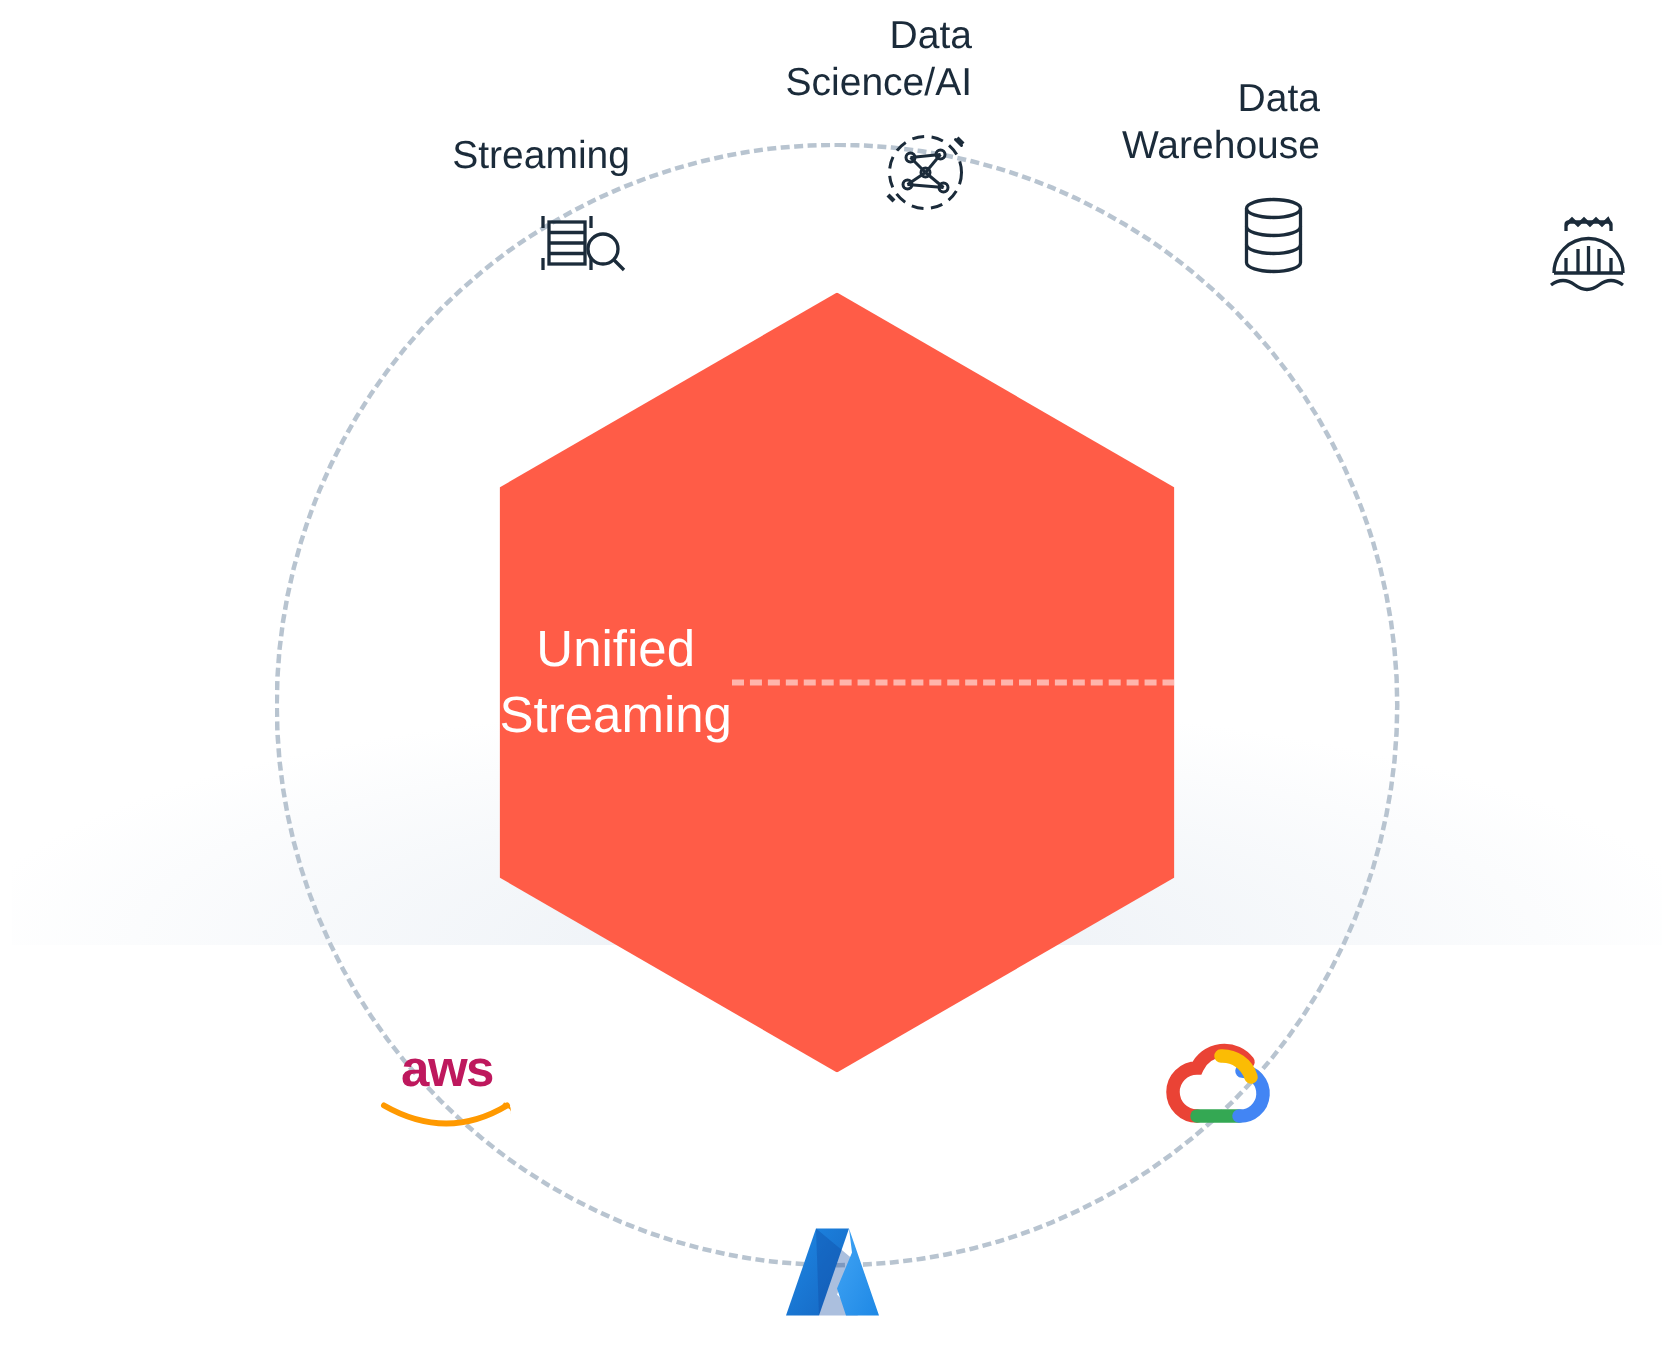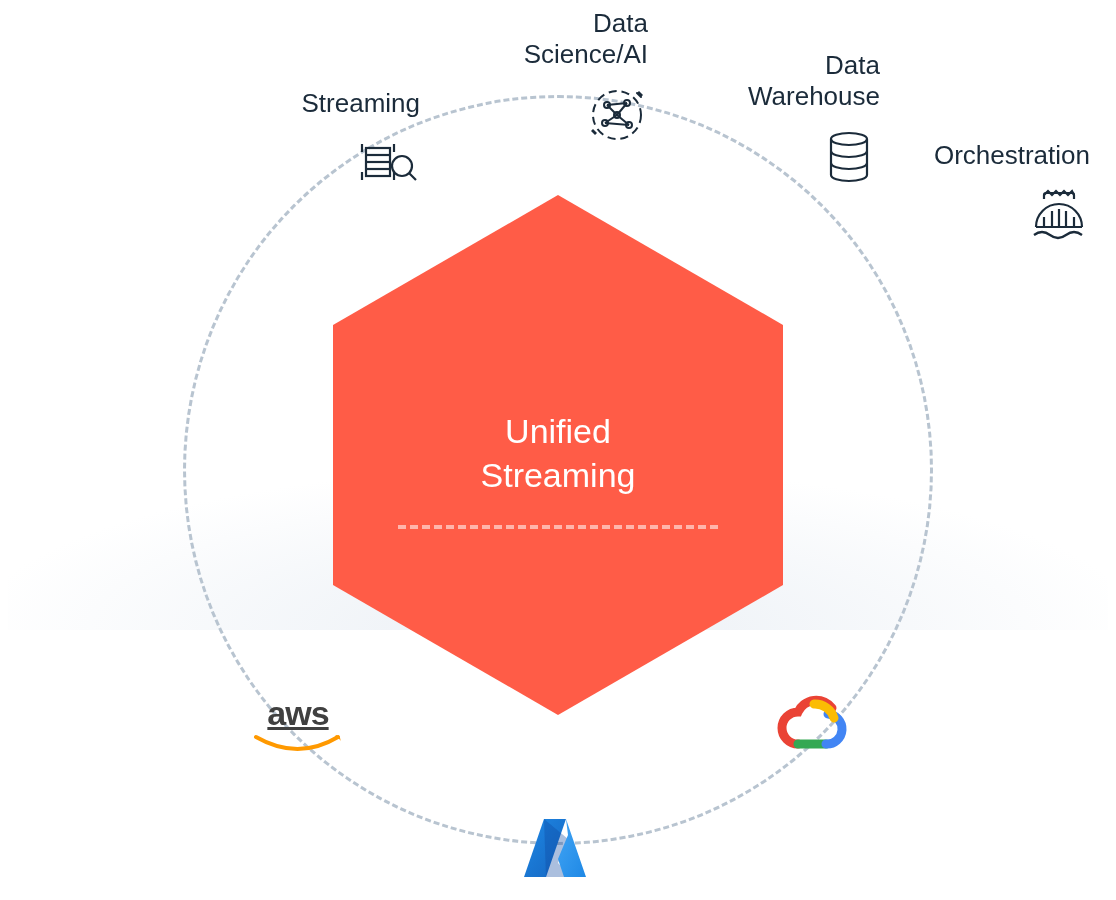--- a/index.html
+++ b/index.html
@@ -58,21 +58,21 @@
     .hexagon {
       position: absolute;
       left: 50%;
       top: 455px;
       transform: translate(-50%, -50%);
       width: 450px;
       height: 520px;
       background: #FF5C47;
       clip-path: polygon(50% 0%, 100% 25%, 100% 75%, 50% 100%, 0% 75%, 0% 25%);
       display: flex;
-      flex-direction: column;
+      flex-direction: row;
       align-items: center;
       justify-content: center;
       color: #fff;
     }
     .hex-section {
       text-align: center;
       font-size: 34px;
       font-weight: 500;
       line-height: 1.3;
       padding: 28px 0;
@@ -110,23 +110,22 @@
     .cloud-logo {
       position: absolute;
     }
     .cloud-aws { left: 238px; top: 694px; width: 120px; text-align: center; }
     .cloud-azure { left: 515px; top: 815px; width: 80px; text-align: center; }
     .cloud-gcp { left: 772px; top: 694px; width: 80px; text-align: center; }
     .aws-text {
       font-family: Arial, sans-serif;
       font-size: 34px;
       font-weight: 600;
-      color: #404040;
+      color: #be185d;
       letter-spacing: -1px;
-      text-decoration: underline;
     }
     .aws-smile {
       stroke: #ff9900;
       fill: none;
     }
   </style>
 </head>
 <body>
 
 <div class="diagram-container">
@@ -202,23 +201,20 @@
           <ellipse cx="23" cy="8" rx="18" ry="6"></ellipse>
           <path d="M5 8 L5 44 A18 6 0 0 0 41 44 L41 8"></path>
           <path d="M5 20 A18 6 0 0 0 41 20"></path>
           <path d="M5 32 A18 6 0 0 0 41 32"></path>
         </g>
       </svg>
     </div>
   </div>
 
   <div class="category cat-orch">
-    <div class="label">
-      <span>Orchestration</span>
-    </div>
     <div class="icon-wrap">
       <svg width="58" height="54" viewBox="0 0 58 54">
         <g fill="none" stroke="#1b2b3a" stroke-width="2.2">
           <path d="M14 10 L14 6 Q14 4 16 4 L42 4 Q44 4 44 6 L44 10"></path>
           <path d="M14 6 L18 2 L22 6 L26 2 L30 6 L34 2 L38 6 L42 2 L44 6"></path>
           <path d="M6 38 A23 23 0 0 1 52 38"></path>
           <line x1="6" y1="38" x2="52" y2="38"></line>
           <line x1="14" y1="28" x2="14" y2="38"></line>
           <line x1="22" y1="22" x2="22" y2="38"></line>
           <line x1="29" y1="20" x2="29" y2="38"></line>

